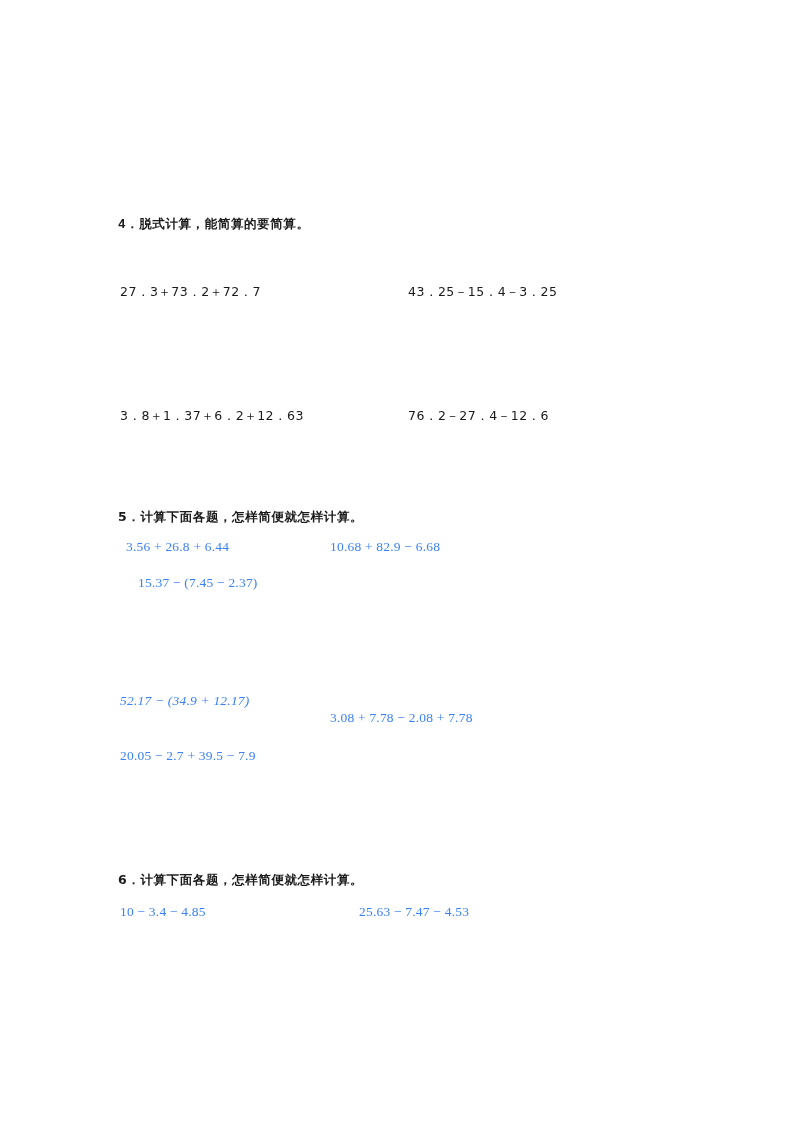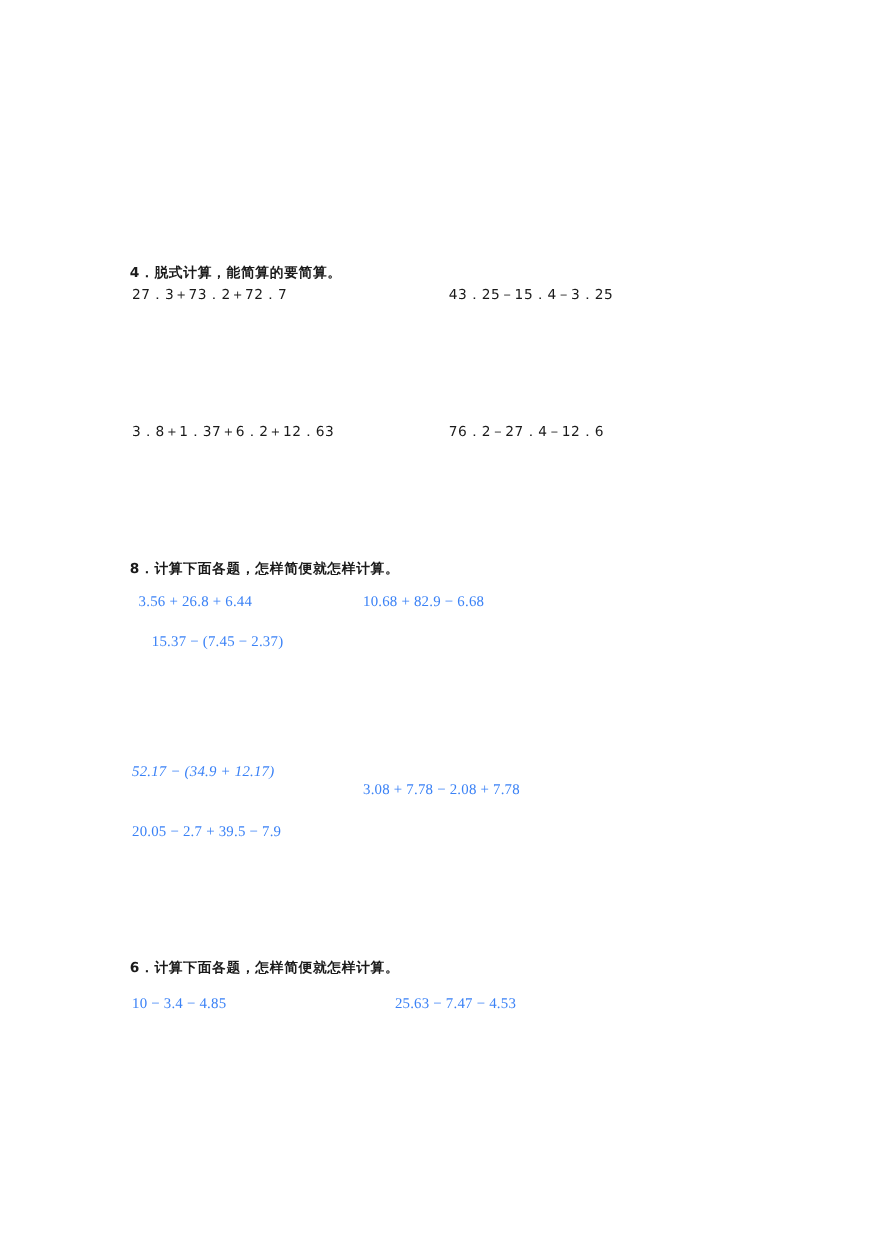--- a/index.html
+++ b/index.html
@@ -39,46 +39,47 @@
   }
   .prob {
     position: absolute;
     white-space: nowrap;
   }
   .styleA {
     font-family: "DejaVu Sans", sans-serif;
     font-size: 12.5px;
     letter-spacing: 0.5px;
     color: #1a1a1a;
+    margin-top: 24px;
   }
   
   .styleB {
     font-family: "Liberation Serif", serif;
     font-size: 13.5px;
     letter-spacing: 0.2px;
     color: #3b82f6;
   }
 </style>
 </head>
 <body>
 
 <div class="page">
   <div class="content">
 
-    <div class="section-heading" style="position:absolute; left:0px; top:240px;">4．脱式计算，能简算的要简算。</div>
+    <div class="section-heading" style="position:absolute; left:0px; top:216px;font-family:Liberation Mono, monospace;">4．脱式计算，能简算的要简算。</div>
 
     <div class="prob styleA" style="left:2px; top:260px;">27．3＋73．2＋72．7</div>
 
     <div class="prob styleA" style="left:290px; top:260px;">43．25－15．4－3．25</div>
 
     <div class="prob styleA" style="left:2px; top:384px;">3．8＋1．37＋6．2＋12．63</div>
 
     <div class="prob styleA" style="left:290px; top:384px;">76．2－27．4－12．6</div>
 
-    <div class="section-heading" style="position:absolute; left:0px; top:509px;">8．计算下面各题，怎样简便就怎样计算。</div>
+    <div class="section-heading" style="position:absolute; left:0px; top:509px;">5．计算下面各题，怎样简便就怎样计算。</div>
 
     <div class="prob styleB" style="left:8px; top:539px;">3.56 + 26.8 + 6.44</div>
 
     <div class="prob styleB" style="left:212px; top:539px;">10.68 + 82.9 − 6.68</div>
 
     <div class="prob styleB" style="left:20px; top:575px;">15.37 − (7.45 − 2.37)</div>
 
     <div class="prob styleB" style="left:2px; top:693px;font-style:italic;">52.17 − (34.9 + 12.17)</div>
 
     <div class="prob styleB" style="left:212px; top:710px;">3.08 + 7.78 − 2.08 + 7.78</div>

